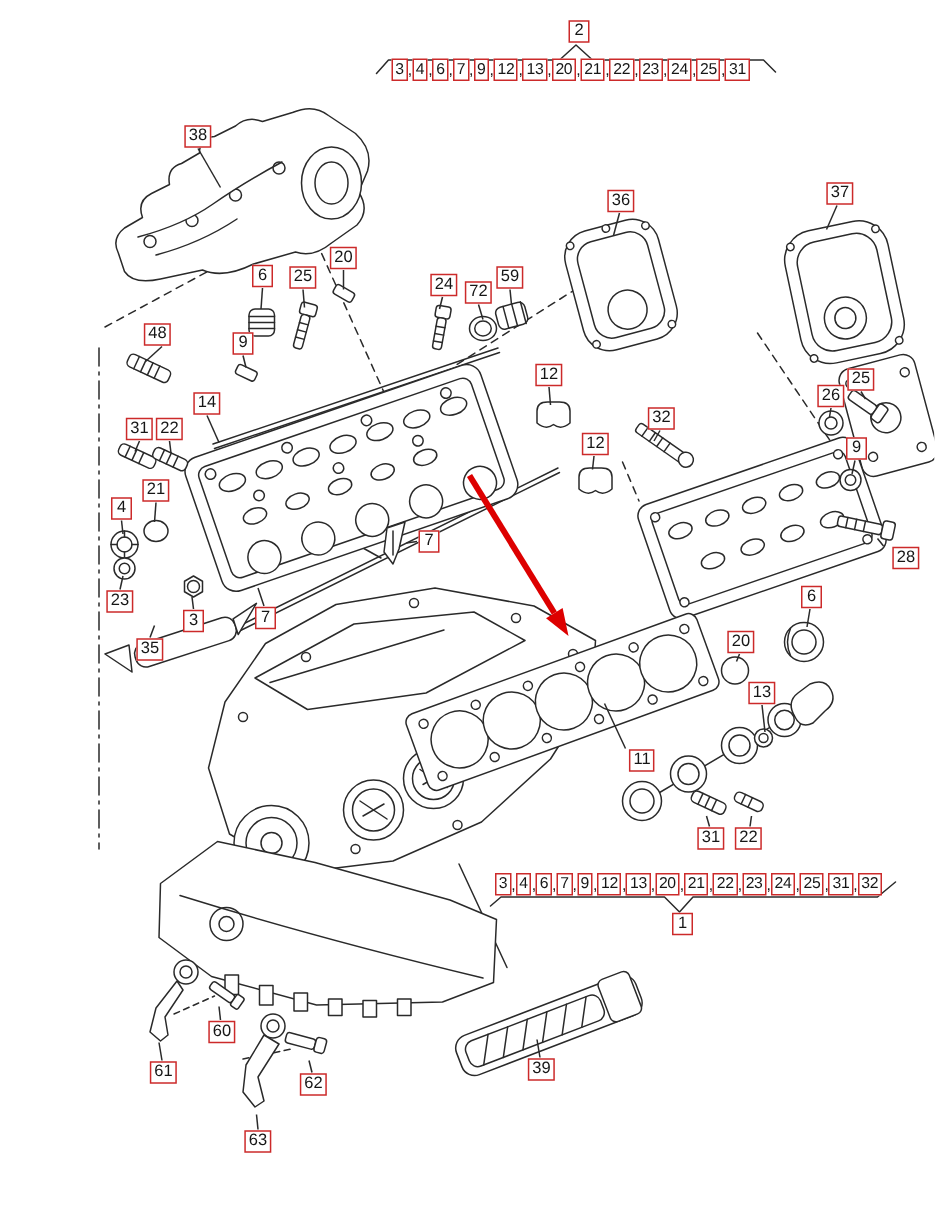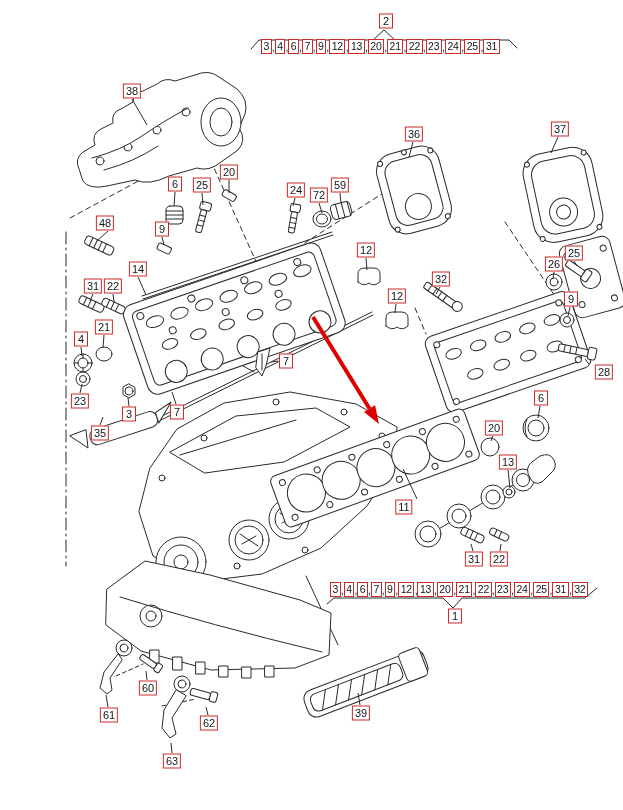--- a/index.html
+++ b/index.html
@@ -460,21 +460,21 @@
       <div class="callout" style="left: 129px; top: 414px;">3</div>
       <div class="callout" style="left: 177px; top: 412px;">7</div>
       <div class="callout" style="left: 286px; top: 361px;">7</div>
       <div class="callout" style="left: 574px; top: 253px;">25</div>
       <div class="callout" style="left: 554px; top: 264px;">26</div>
       <div class="callout" style="left: 571px; top: 299px;">9</div>
       <div class="callout" style="left: 604px; top: 372px;">28</div>
       <div class="callout" style="left: 541px; top: 398px;">6</div>
       <div class="callout" style="left: 494px; top: 428px;">20</div>
       <div class="callout" style="left: 508px; top: 462px;">13</div>
-      <div class="callout" style="left: 404px; top: 507px;">11</div>
+      <div class="callout" style="left: 428px; top: 507px;">11</div>
       <div class="callout" style="left: 474px; top: 559px;">31</div>
       <div class="callout" style="left: 499px; top: 559px;">22</div>
       <div class="callout" style="left: 109px; top: 715px;">61</div>
       <div class="callout" style="left: 148px; top: 688px;">60</div>
       <div class="callout" style="left: 209px; top: 723px;">62</div>
       <div class="callout" style="left: 172px; top: 761px; text-align: center;">63</div>
       <div class="callout" style="left: 361px; top: 713px;">39</div>
     </div>
 </div>
 

